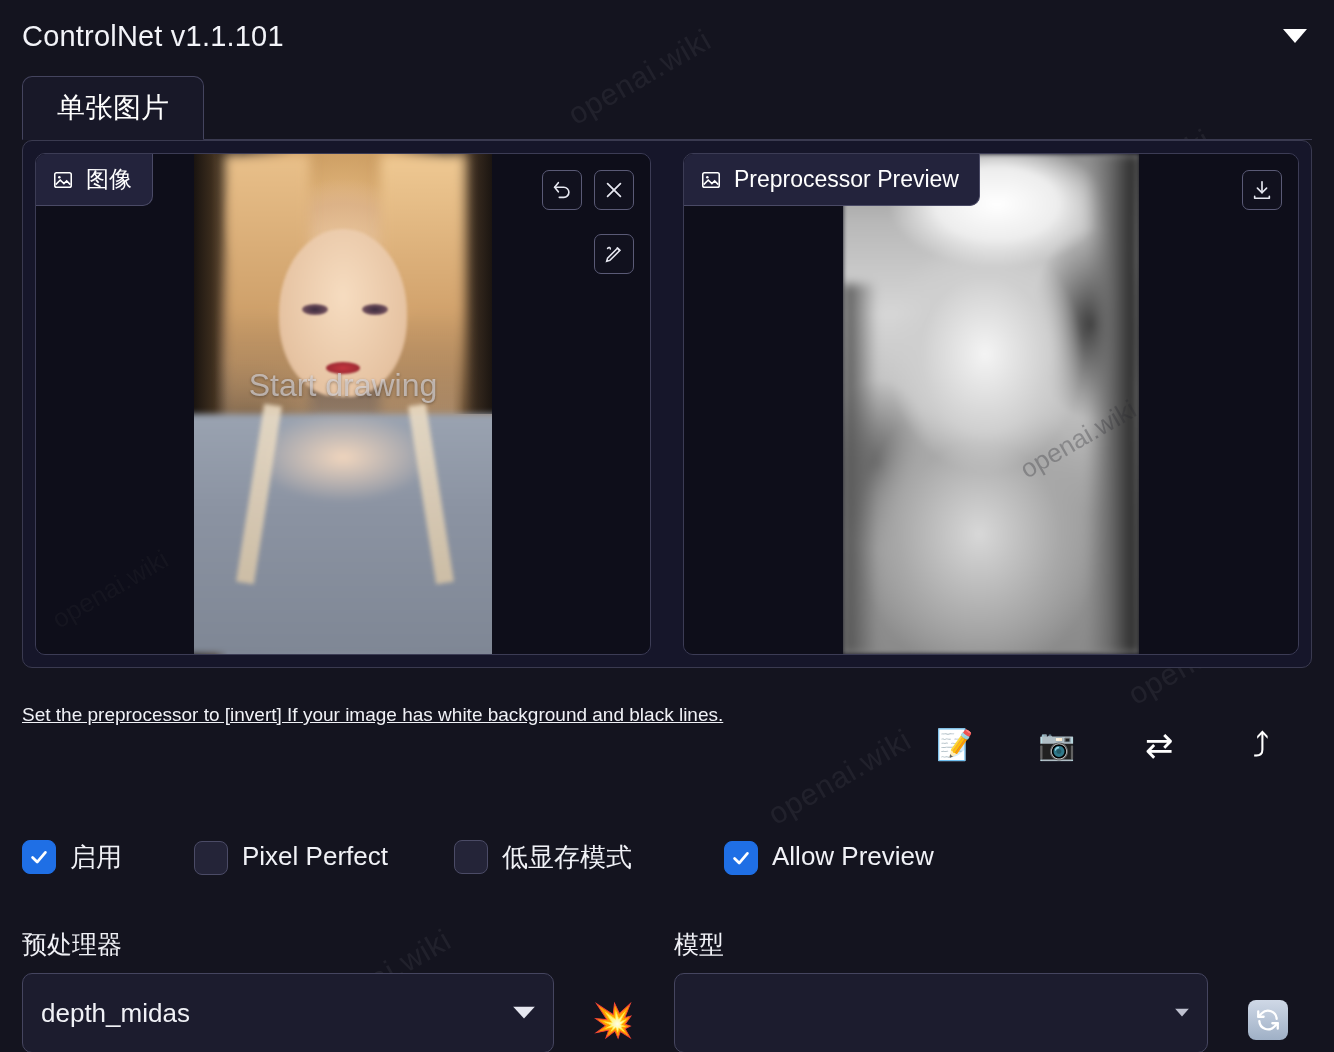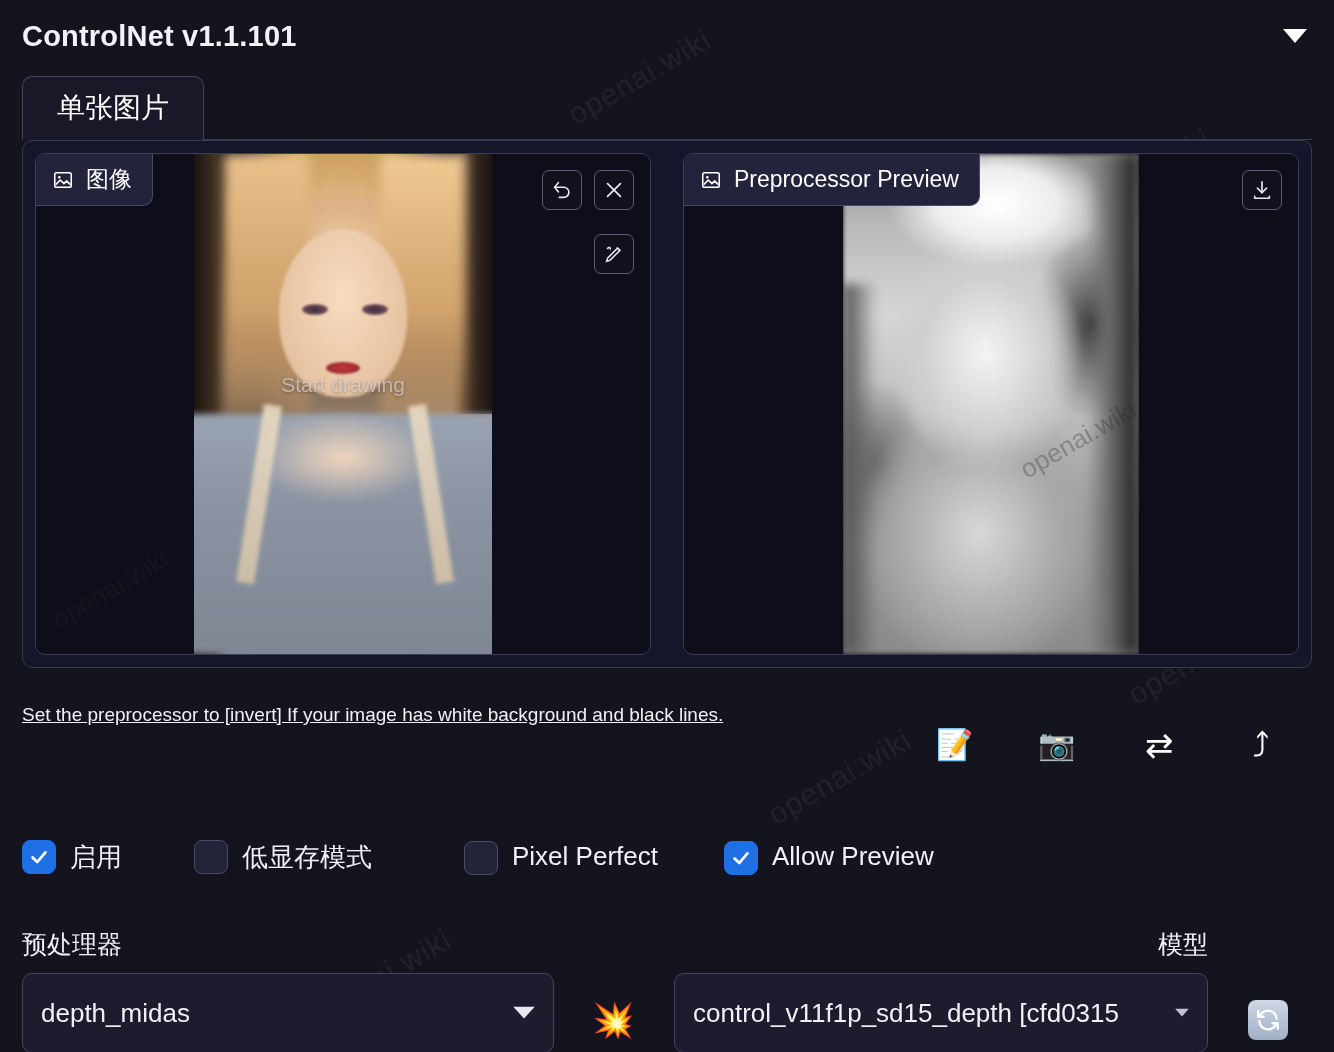--- a/index.html
+++ b/index.html
@@ -47,21 +47,21 @@
     top: 0; left: 0; right: 0;
     height: 72px;
     display: flex;
     align-items: center;
     justify-content: space-between;
     padding: 0 22px 0 22px;
     z-index: 3;
   }
   .cn-title {
     font-size: 29px;
-    font-weight: 700;
+    font-weight: 400;
     color: #f2f3f8;
     letter-spacing: .2px;
     line-height: 1;
   }
   .collapse-caret {
     width: 34px; height: 34px;
     display: flex; align-items: center; justify-content: center;
     cursor: pointer;
   }
   .collapse-caret svg { display: block; }
@@ -244,21 +244,21 @@
   }
   .photo .frame-r {
     position: absolute; right: 0; top: 0; height: 52%; width: 40px;
     background: linear-gradient(270deg, #1b1511 0%, #4a3827 70%, rgba(74,56,39,0) 100%);
   }
 
   .start-drawing {
     position: absolute;
     left: 50%; top: 46.2%;
     transform: translate(-50%,-50%);
-    font-size: 21px;
+    font-size: 32px;
     color: rgba(225,225,232,.62);
     text-shadow: 0 1px 3px rgba(0,0,0,.35);
     white-space: nowrap;
     z-index: 3;
     pointer-events: none;
   }
 
   
   .depthmap {
     position: absolute;
@@ -606,28 +606,28 @@
 
     <label class="check-item" style="width:172px;">
       <span class="cb on">
         <svg width="22" height="22" viewBox="0 0 24 24" fill="none" stroke="#ffffff" stroke-width="3" stroke-linecap="round" stroke-linejoin="round">
           <polyline points="5,12.5 10,17.5 19,7"></polyline>
         </svg>
       </span>
       <span class="check-label">启用</span>
     </label>
 
+    <label class="check-item" style="width:260px;">
+      <span class="cb off"></span>
+      <span class="check-label">Pixel Perfect</span>
+    </label>
+
     <label class="check-item" style="width:270px;">
       <span class="cb off"></span>
       <span class="check-label">低显存模式</span>
-    </label>
-
-    <label class="check-item" style="width:260px;">
-      <span class="cb off"></span>
-      <span class="check-label">Pixel Perfect</span>
     </label>
 
     <label class="check-item">
       <span class="cb on">
         <svg width="22" height="22" viewBox="0 0 24 24" fill="none" stroke="#ffffff" stroke-width="3" stroke-linecap="round" stroke-linejoin="round">
           <polyline points="5,12.5 10,17.5 19,7"></polyline>
         </svg>
       </span>
       <span class="check-label">Allow Preview</span>
     </label>
@@ -645,24 +645,23 @@
               <polygon points="0,0 22,0 11,12" fill="#e6e7f0"></polygon>
             </svg>
         </span>
       </div>
     </div>
 
     <div class="side-btn explode-btn">
       <span>💥</span>
     </div>
 
-    <div class="field" style="width:534px;text-align:right;">
+    <div class="field" style="width:534px;">
       <div class="field-label">模型</div>
       <div class="select">
-        <span class="select-value">control_v11f1p_sd15_depth [cfd0315</span>
         <span class="caret">
           <svg width="14" height="9" viewBox="0 0 14 9">
               <polygon points="0,0 14,0 7,8" fill="#bfc1d0"></polygon>
             </svg>
         </span>
       </div>
     </div>
 
     <div class="side-btn refresh-btn" style="margin-left:34px;">
       <span class="refresh-box">

